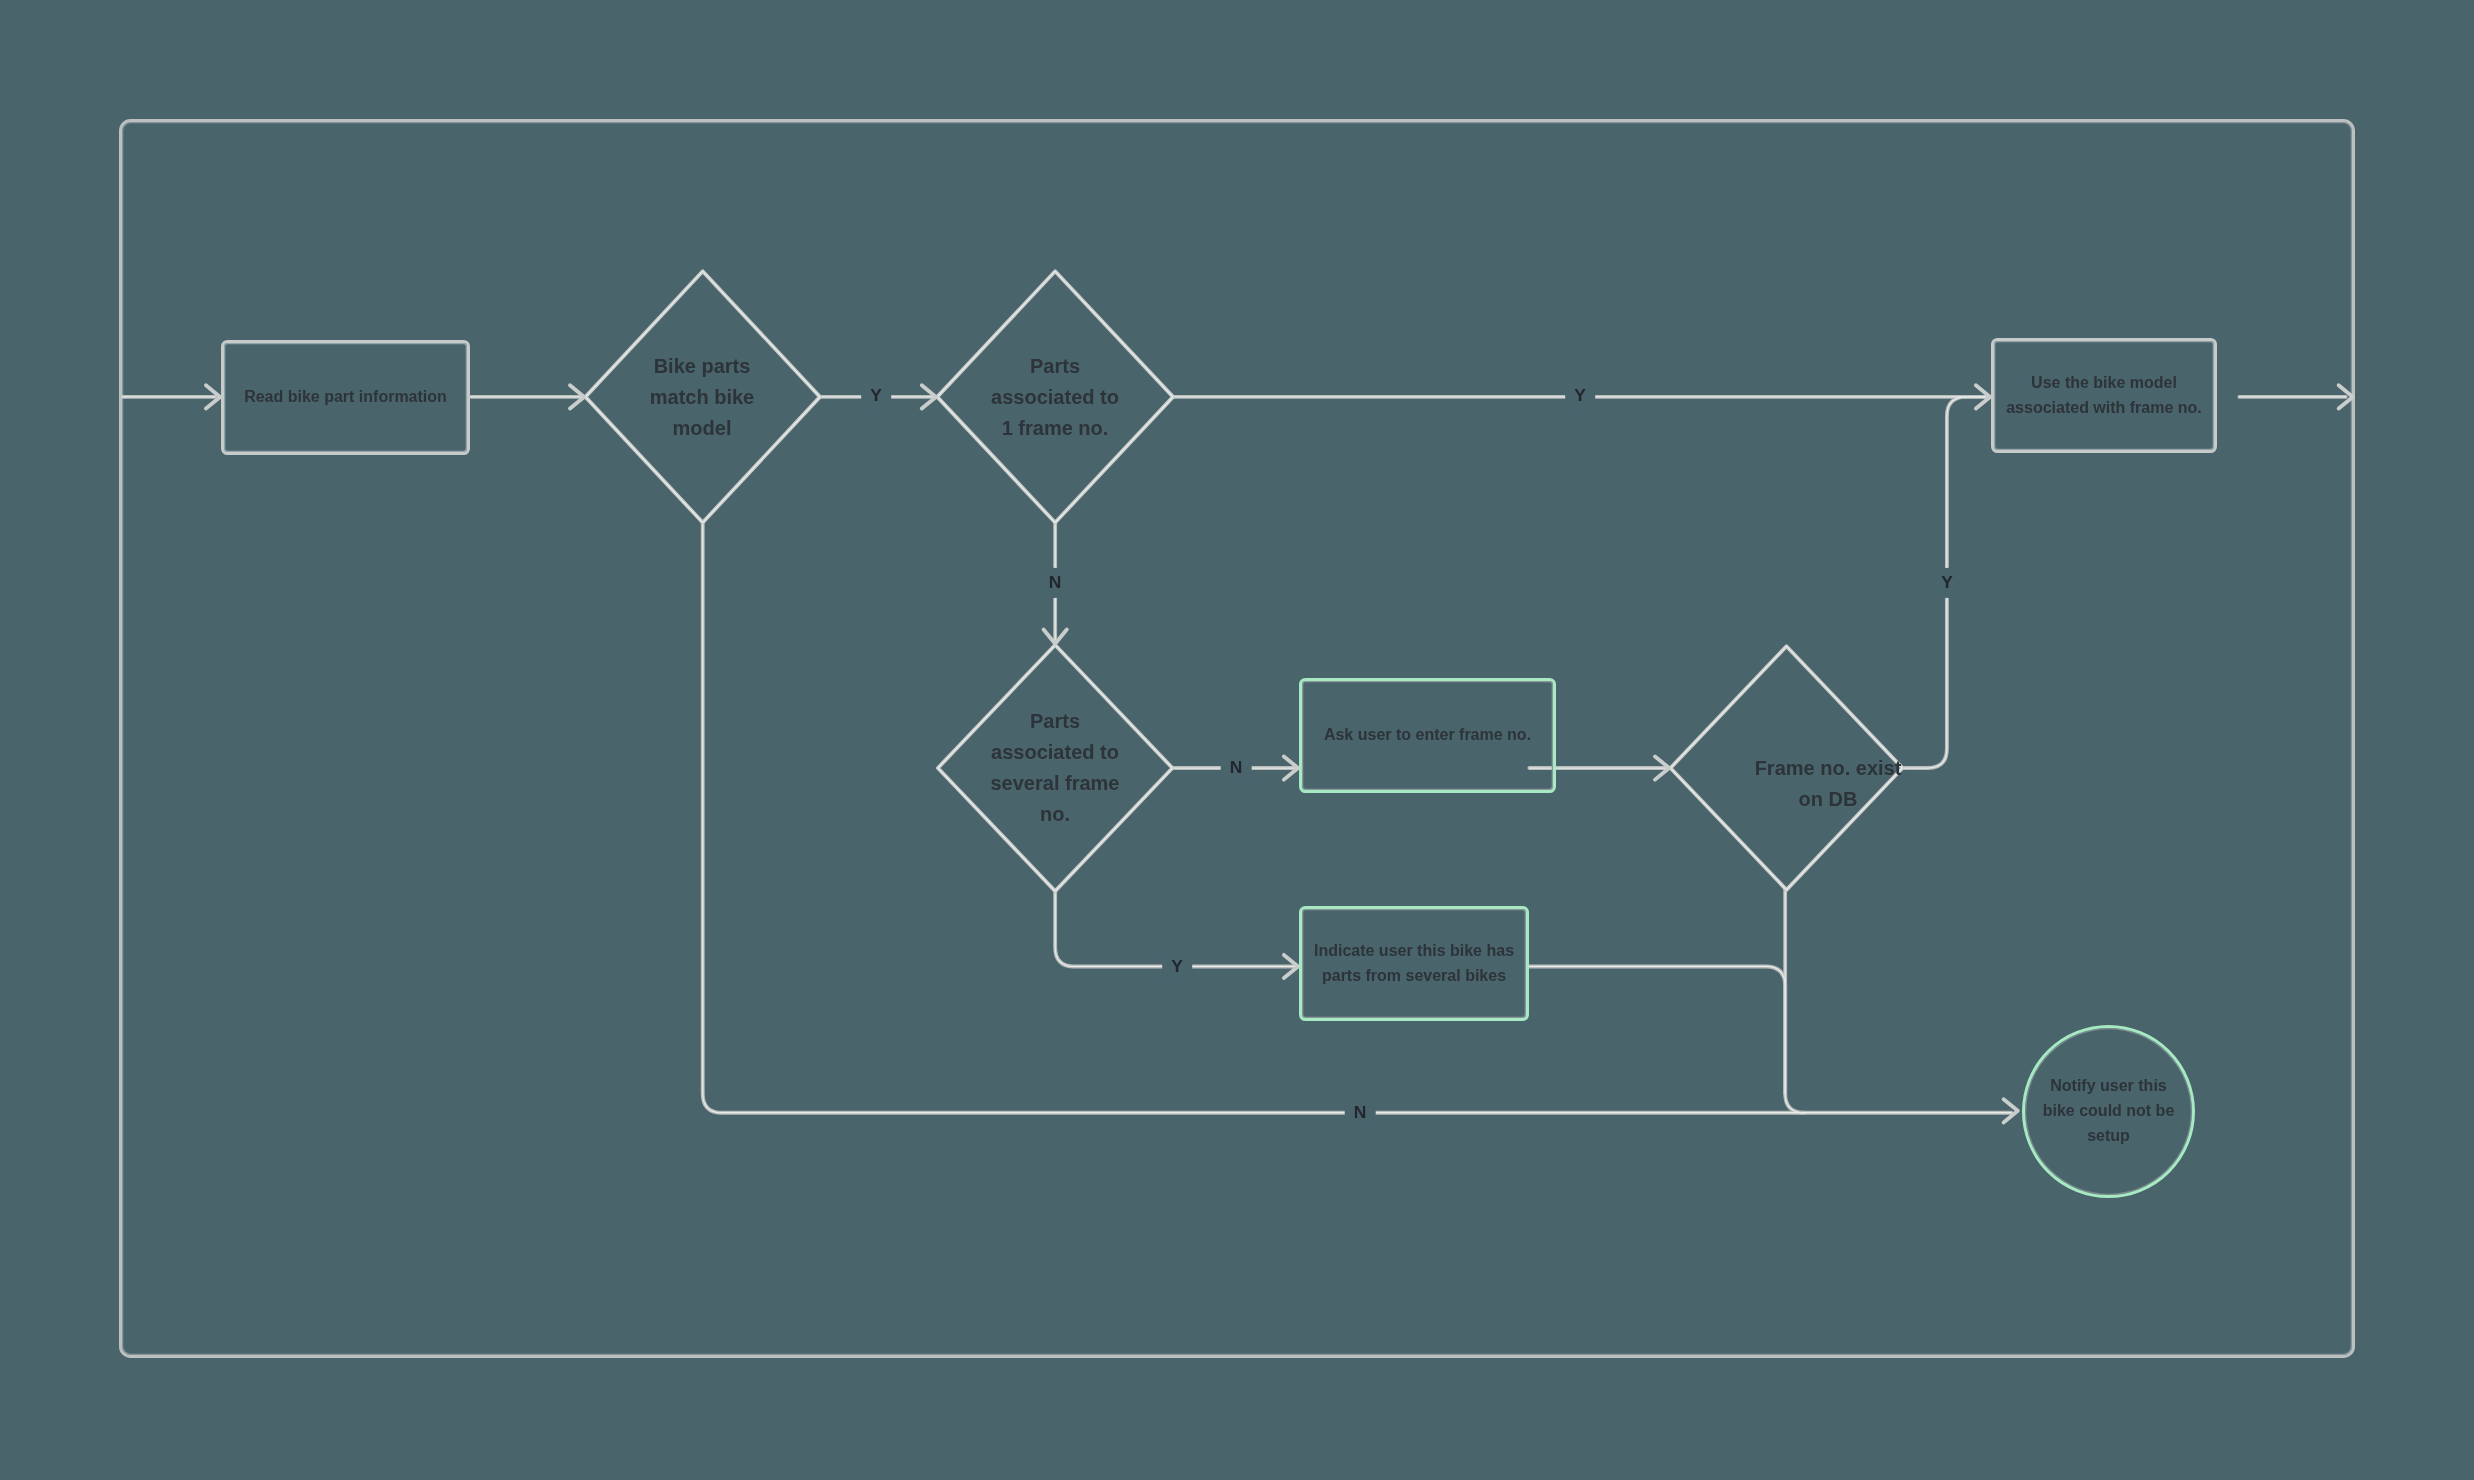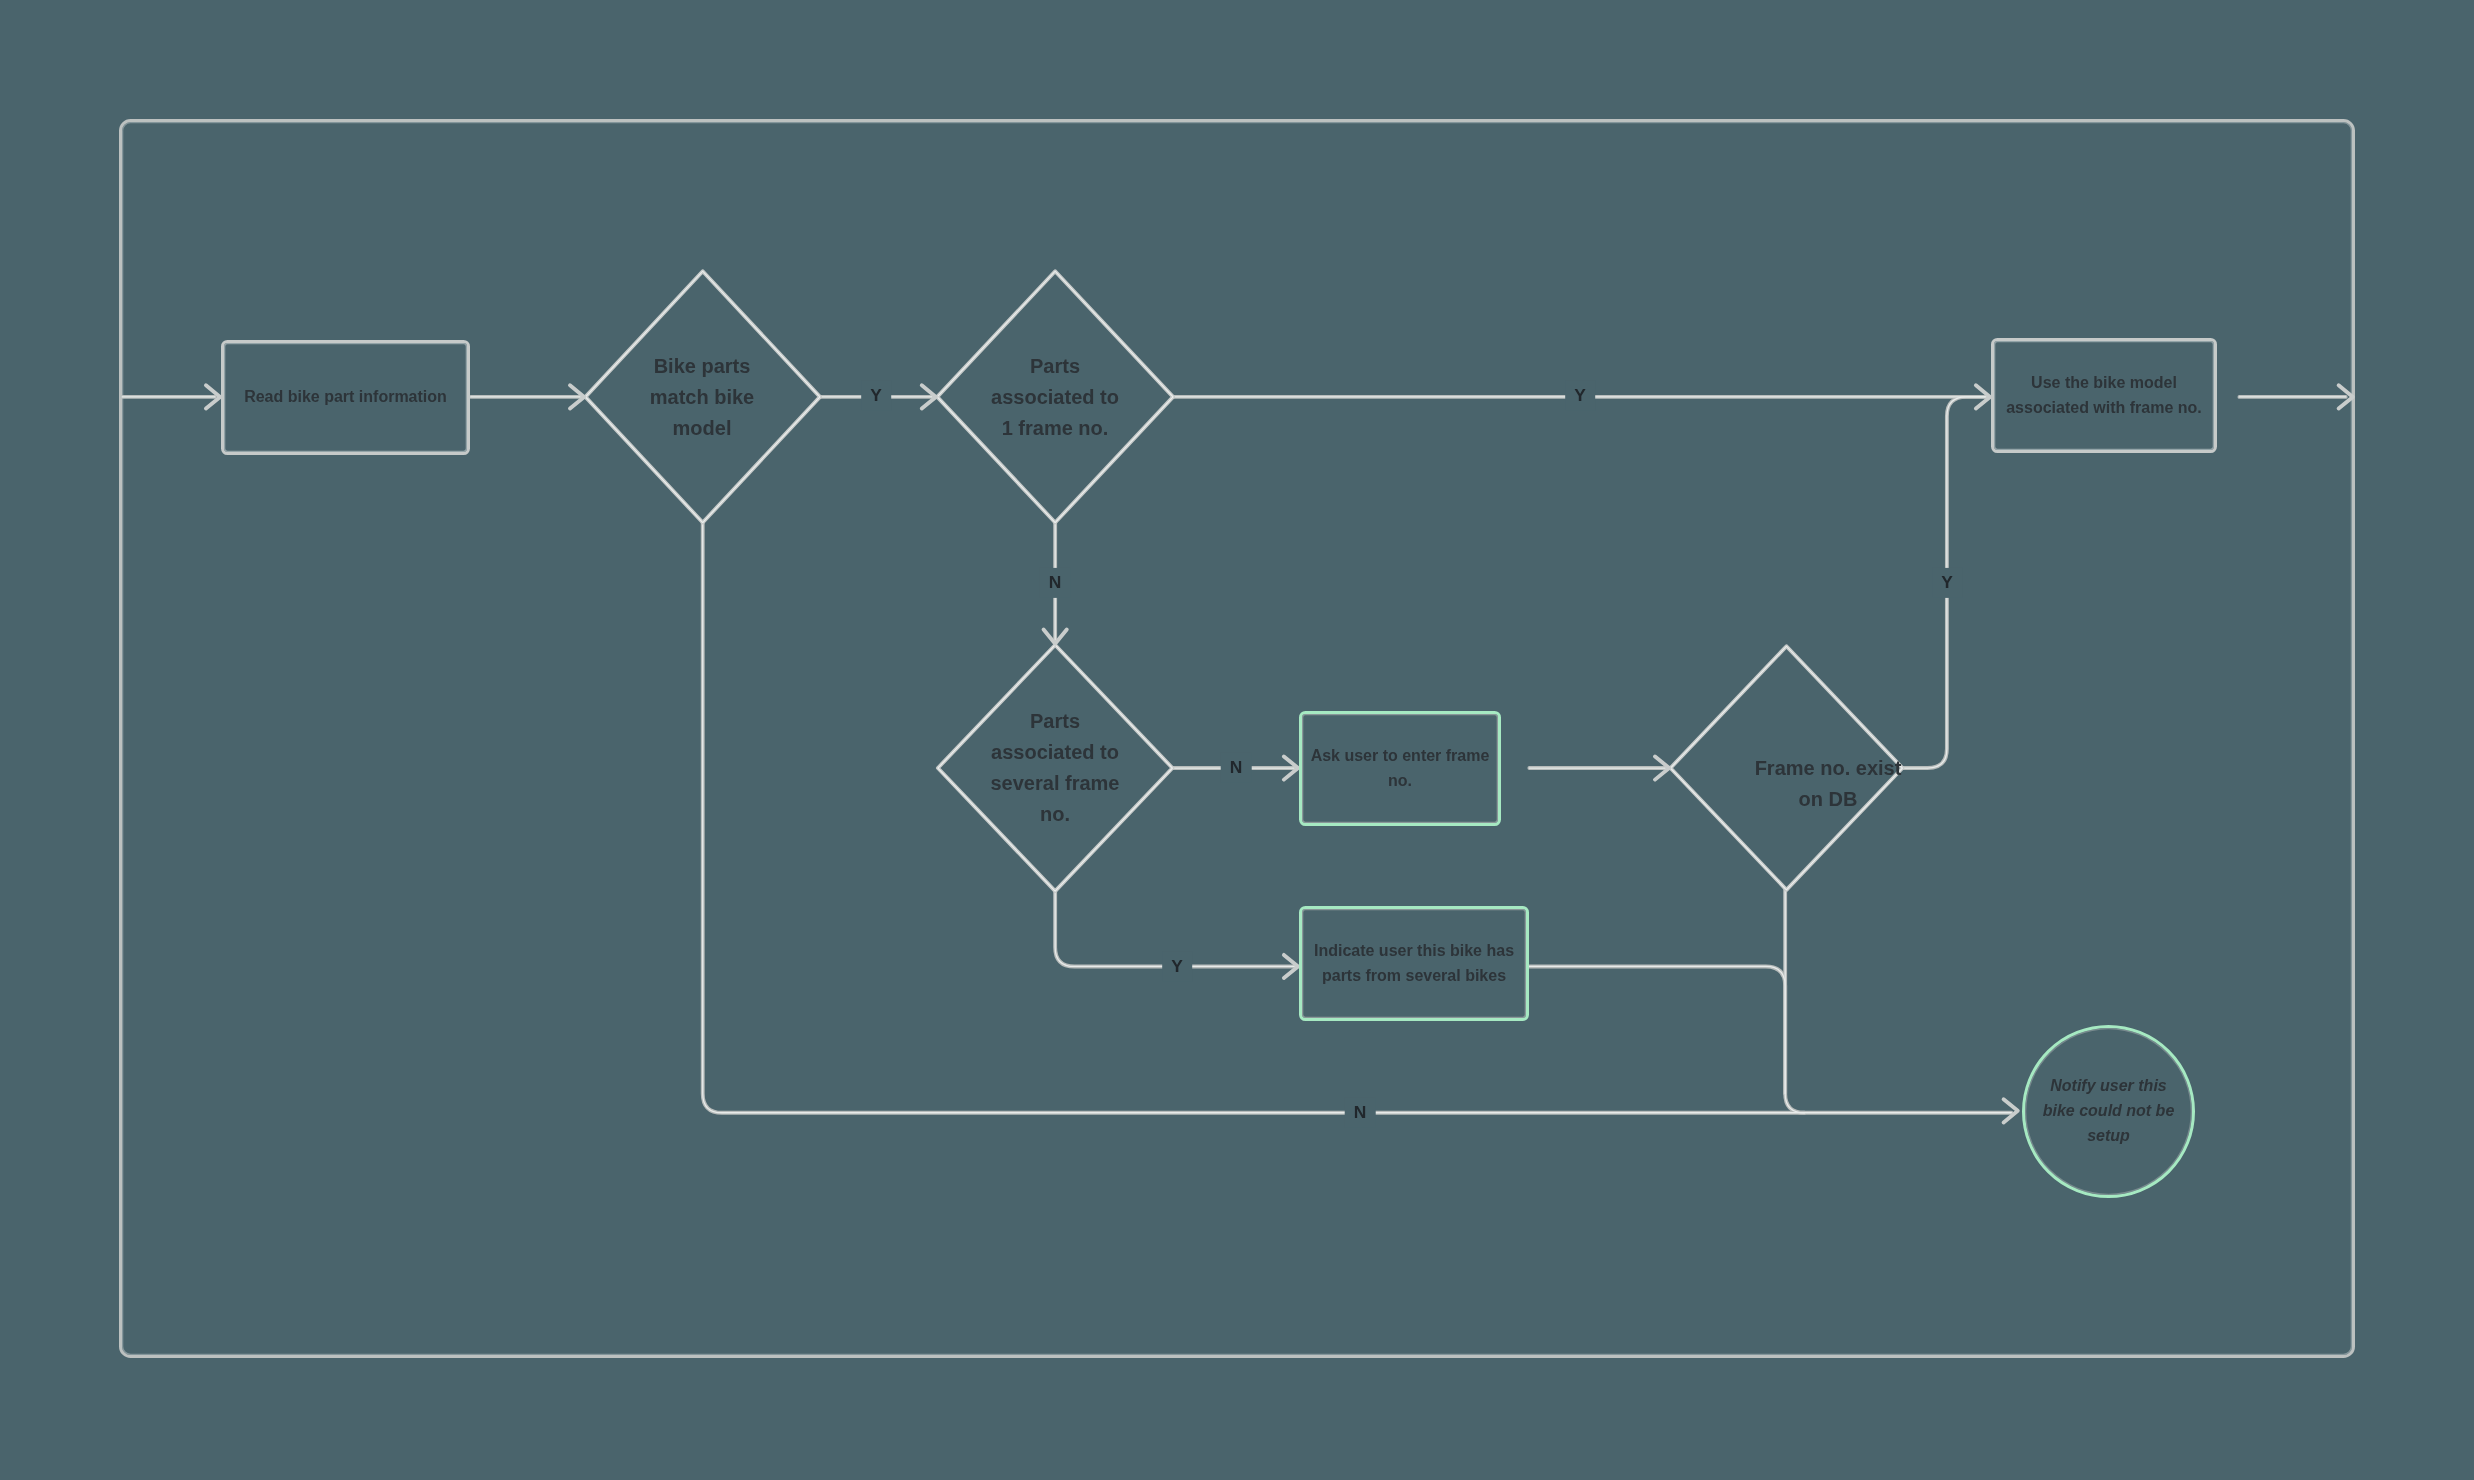--- a/index.html
+++ b/index.html
@@ -24,21 +24,20 @@
     border:3.2px solid #c6cac9;border-radius:6.4px;
     box-shadow:inset 0 0 0 1.3px rgba(238,242,241,.45);
   }
   .proc-accent{
     border:3.9px solid #a6e9c2;border-radius:6.4px;
     box-shadow:inset 0 0 0 1.3px #8a9799;
   }
   .terminal{
     border:3.9px solid #a6e9c2;border-radius:50%;
     box-shadow:inset 0 0 0 1.3px rgba(158,170,171,.55);
-    font-style:italic;
   }
   .dtext{
     position:absolute;transform:translate(-50%,-50%);
     text-align:center;color:#2d3439;font-size:20px;font-weight:600;line-height:1.55;
   }
   .elabel{
     position:absolute;transform:translate(-50%,-50%);
     background:#4a646c;color:#21272c;
     font-size:17.4px;font-weight:700;padding:6.4px 9px;line-height:1;
   }
@@ -129,21 +128,21 @@
 </svg>
 
 <div class="node proc" style="left:221px;top:340px;width:249px;height:115px;">
   <span>Read bike part information</span>
 </div>
 
 <div class="node proc" style="left:1991px;top:338px;width:226px;height:115px;">
   <span style="width:222px;">Use the bike model associated with frame no.</span>
 </div>
 
-<div class="node proc-accent" style="left:1299px;top:711px;width:202px;height:115px;">
+<div class="node proc-accent" style="left:1299px;top:678px;width:257px;height:115px;">
   <span>Ask user to enter frame no.</span>
 </div>
 
 <div class="node proc-accent" style="left:1299px;top:906px;width:230px;height:115px;">
   <span style="width:213px;">Indicate user this bike has parts from several bikes</span>
 </div>
 
 <div class="node terminal" style="left:2022px;top:1025px;width:173px;height:173px;">
   <span style="width:139px;">Notify user this bike could not be setup</span>
 </div>

